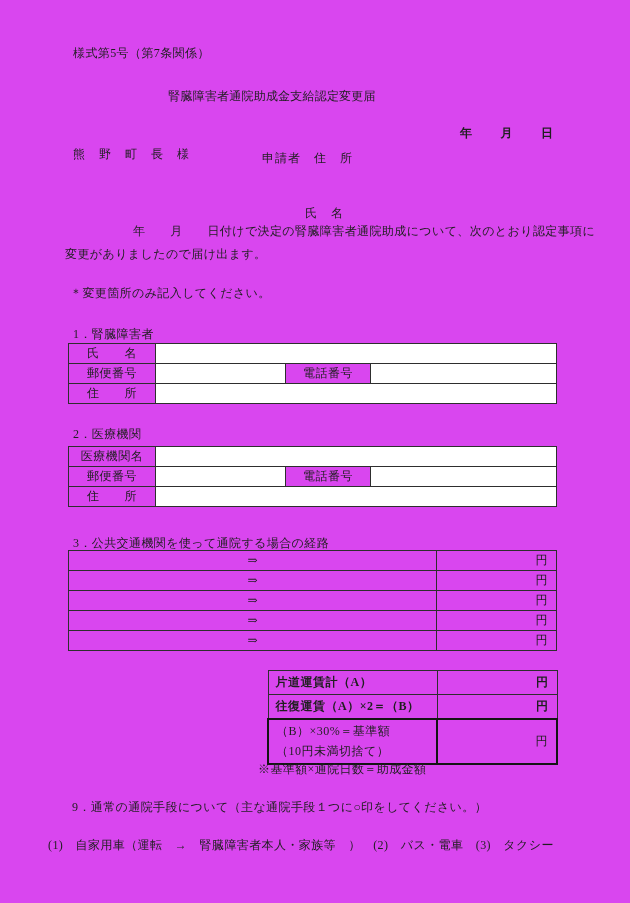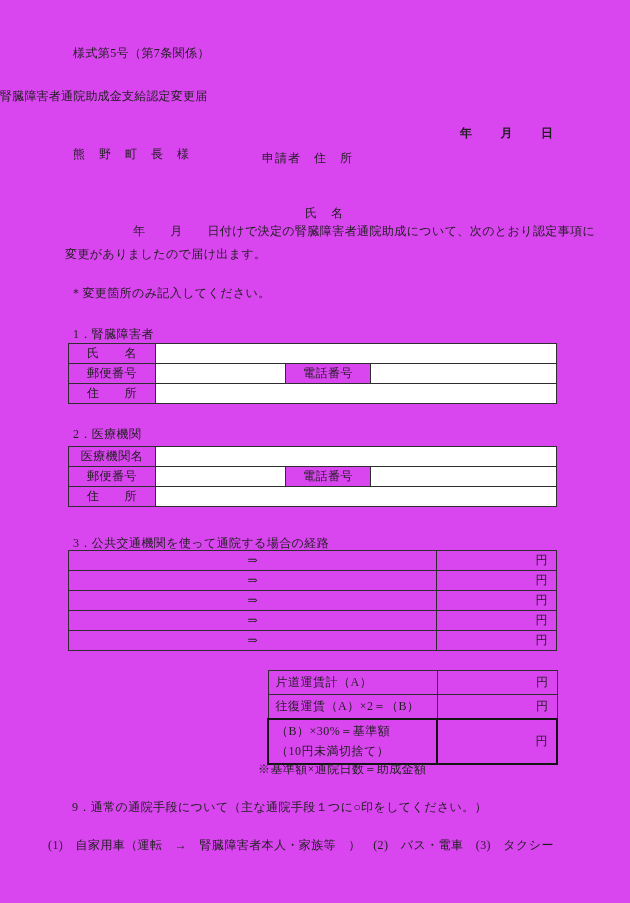--- a/index.html
+++ b/index.html
@@ -6,28 +6,28 @@
   .page{
     position:relative;
     width:630px;height:903px;
     background:#d946ef;
     font-family:"Liberation Serif","DejaVu Serif",serif;
     color:#1f1f1f;
     font-size:12px;
     overflow:hidden;
   }
   .abs{position:absolute;white-space:nowrap;letter-spacing:0.4px;line-height:13px;}
-  .title{left:0;width:520px;text-align:left;letter-spacing:0.2px;}
+  .title{left:12px;width:520px;text-align:center;letter-spacing:0.2px;}
   table{border-collapse:collapse;table-layout:fixed;position:absolute;}
   td{border:1px solid #2e2e2e;font-size:12px;padding:0;overflow:hidden;
      font-family:"Liberation Serif","DejaVu Serif",serif;color:#1f1f1f;}
   .lbl{text-align:center;letter-spacing:0.5px;}
   .val{background:#fff;}
   .h20{height:20px;}
-  .h21{height:24px;}
+  .h21{height:24px;font-weight:bold;}
   .h45{height:45px;}
   .route-cell{display:flex;align-items:center;width:100%;}
   .route-half{flex:1;text-align:center;letter-spacing:0.5px;}
   .route-arrow{width:22px;text-align:center;}
   .yen{text-align:right;padding-right:8px;letter-spacing:0.5px;}
   .sum-lbl{text-align:left;padding-left:7px;letter-spacing:0.5px;}
   .thick td{border:2px solid #141414;}
   .two-line{line-height:20px;padding-left:7px;letter-spacing:0.5px;}
 </style>
 </head>

